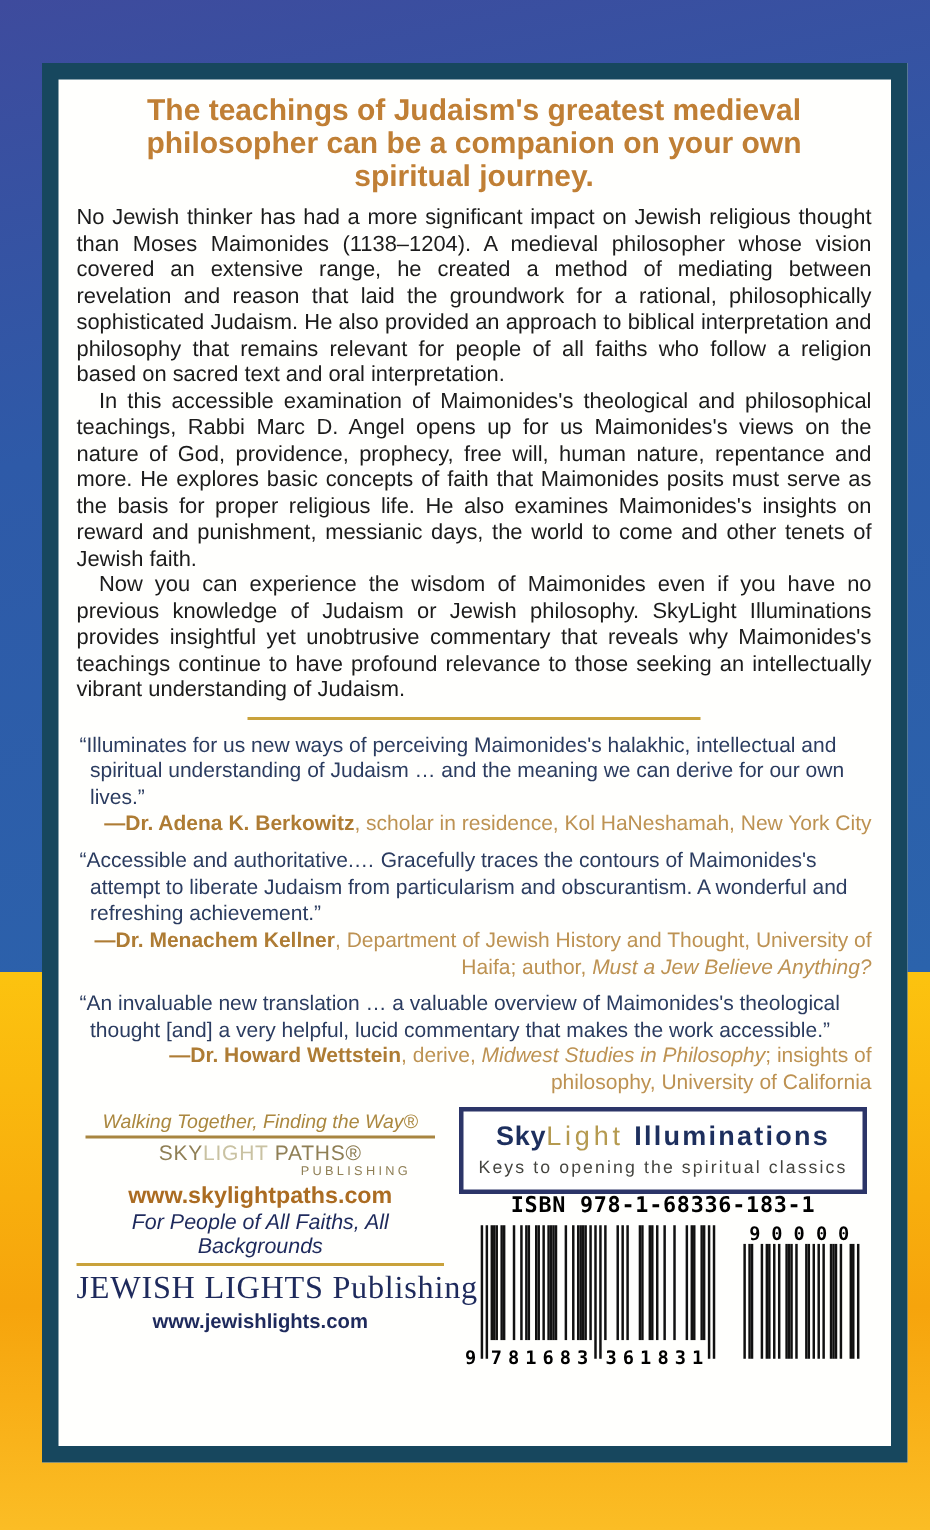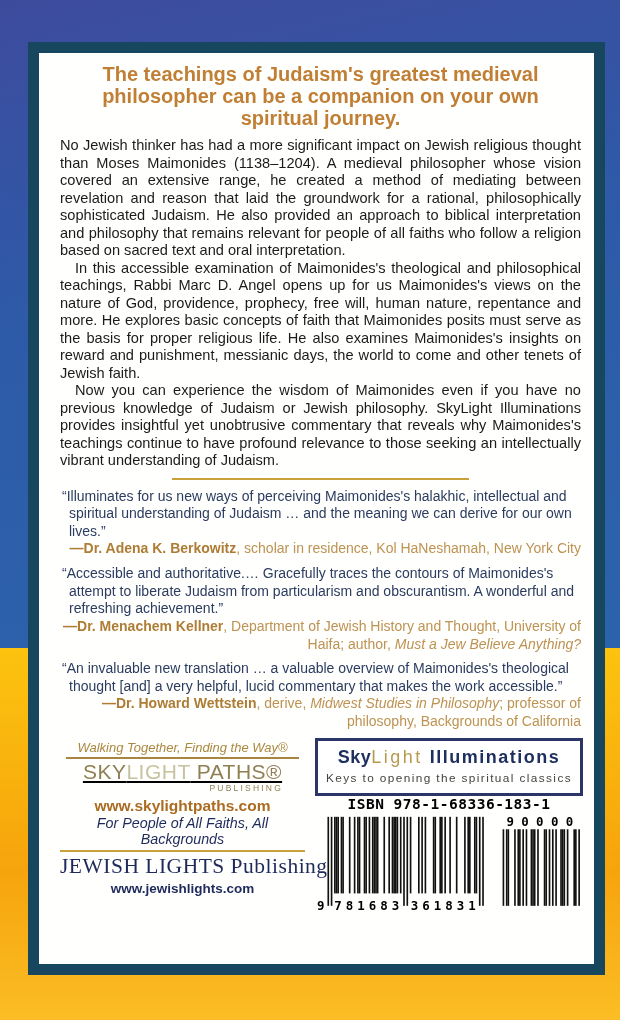--- a/index.html
+++ b/index.html
@@ -3,38 +3,38 @@
 <meta charset="utf-8">
 <style>
   html,body{margin:0;padding:0;background:#888;}
   .page{width:620px;height:1020px;position:relative;overflow:hidden;
         font-family:"Liberation Sans",sans-serif;}
   .bg-top{position:absolute;left:0;top:0;width:100%;height:648px;
         background:linear-gradient(168deg,#3e4b9d 0%,#2e5aa8 40%,#2b63ac 100%);}
   .bg-bottom{position:absolute;left:0;top:648px;width:100%;height:372px;
         background:linear-gradient(180deg,#fcc30f 0%,#f6a40c 60%,#fbbd25 100%);}
   .panel{position:absolute;left:28px;top:42px;width:577px;height:933px;box-sizing:border-box;
-        background:#fffffd;border:11px solid #17475e;padding:6px 13px 6px 21px;overflow:hidden;}
+        background:#fffffd;border:11px solid #17475e;padding:6px 13px 6px 12px;overflow:hidden;}
   .headline{margin:4px 10px 8px;text-align:center;font-weight:bold;font-size:20px;
         line-height:1.1;color:#c07f35;}
   .body-text p{margin:0;font-size:14.6px;line-height:1.2;text-align:justify;color:#1b1b1b;}
   .body-text p + p{text-indent:15px;}
   .divider{border:none;border-top:2px solid #c9a23b;width:57%;margin:8px auto;}
   .quote{margin:0 0 7px;}
   .quote-text{margin:0;font-size:14px;line-height:1.26;color:#2b3c60;
         padding-left:9px;text-indent:-7px;}
   .quote-attr{margin:0;text-align:right;font-size:14px;line-height:1.26;color:#bd9252;}
   .attr-bold{font-weight:bold;color:#ae7c34;}
   .attr-italic{font-style:italic;}
   .attr-regular{}
   .bottom{display:flex;gap:10px;margin-top:6px;align-items:flex-start;}
   .left-col{width:245px;text-align:center;padding-top:2px;}
   .slp-tagline{font-style:italic;font-size:13px;color:#ab8840;}
   .slp-rule{border:none;border-top:2px solid #a88540;margin:2px 6px 0;}
-  .slp-wordmark{font-size:21px;letter-spacing:.5px;margin-top:1px;white-space:nowrap;text-decoration:underline;}
+  .slp-wordmark{font-size:14px;letter-spacing:.5px;margin-top:1px;white-space:nowrap;}
   .slp-sky,.slp-paths{color:#8f7f55;}
   .slp-light{color:#c9c2a2;}
   .slp-publishing{font-size:8.5px;letter-spacing:2.2px;color:#8f7f55;text-align:right;
         padding-right:22px;margin-top:-1px;}
   .slp-site{font-weight:bold;font-size:15.5px;color:#ab6c22;margin-top:4px;}
   .jl-block{}
   .jl-tagline{font-style:italic;font-size:14.3px;color:#1e2a5c;}
   .jl-rule{border:none;border-top:2px solid #c9a23b;margin:3px 0 2px;}
   .jl-wordmark{font-family:"Liberation Serif",serif;font-size:21.5px;color:#1e2a5c;
         letter-spacing:.5px;white-space:nowrap;}
@@ -73,21 +73,21 @@
         <div class="quote">
           <p class="quote-text">“Illuminates for us new ways of perceiving Maimonides's halakhic, intellectual and spiritual understanding of Judaism … and the meaning we can derive for our own lives.”</p>
           <p class="quote-attr"><span class="attr-bold">—Dr. Adena K. Berkowitz</span><span class="attr-regular">, scholar in residence, Kol HaNeshamah, New York City</span></p>
         </div>
         <div class="quote">
           <p class="quote-text">“Accessible and authoritative.… Gracefully traces the contours of Maimonides's attempt to liberate Judaism from particularism and obscurantism. A wonderful and refreshing achievement.”</p>
           <p class="quote-attr"><span class="attr-bold">—Dr. Menachem Kellner</span><span class="attr-regular">, Department of Jewish History and Thought, University of Haifa; author, </span><span class="attr-italic">Must a Jew Believe Anything?</span></p>
         </div>
         <div class="quote">
           <p class="quote-text">“An invaluable new translation … a valuable overview of Maimonides's theological thought [and] a very helpful, lucid commentary that makes the work accessible.”</p>
-          <p class="quote-attr"><span class="attr-bold">—Dr. Howard Wettstein</span><span class="attr-regular">, derive, </span><span class="attr-italic">Midwest Studies in Philosophy</span><span class="attr-regular">; professor of philosophy, Backgrounds of California</span></p>
+          <p class="quote-attr"><span class="attr-bold">—Dr. Howard Wettstein</span><span class="attr-regular">, derive, </span><span class="attr-italic">Midwest Studies in Philosophy</span><span class="attr-regular">; insights of philosophy, University of California</span></p>
         </div>
       </div>
 
     <div class="bottom">
 
       <div class="left-col">
         <div>
           <div class="slp-tagline">Walking Together, Finding the Way®</div>
           <hr class="slp-rule">
           <div class="slp-wordmark"><span class="slp-sky">SKY</span><span class="slp-light">LIGHT</span><span class="slp-paths"> PATHS®</span></div>

